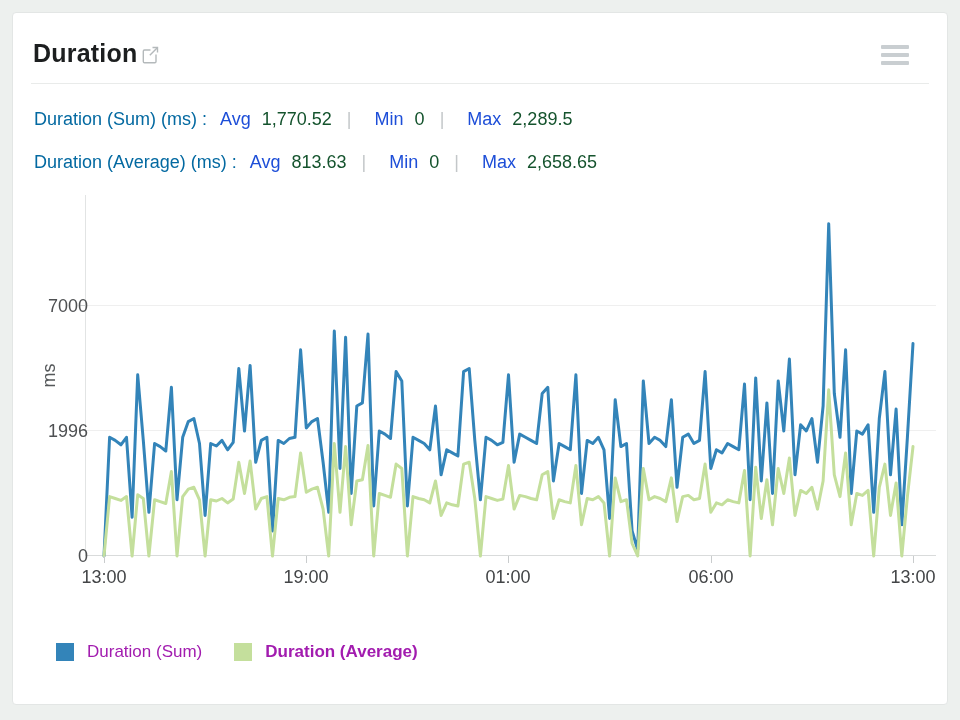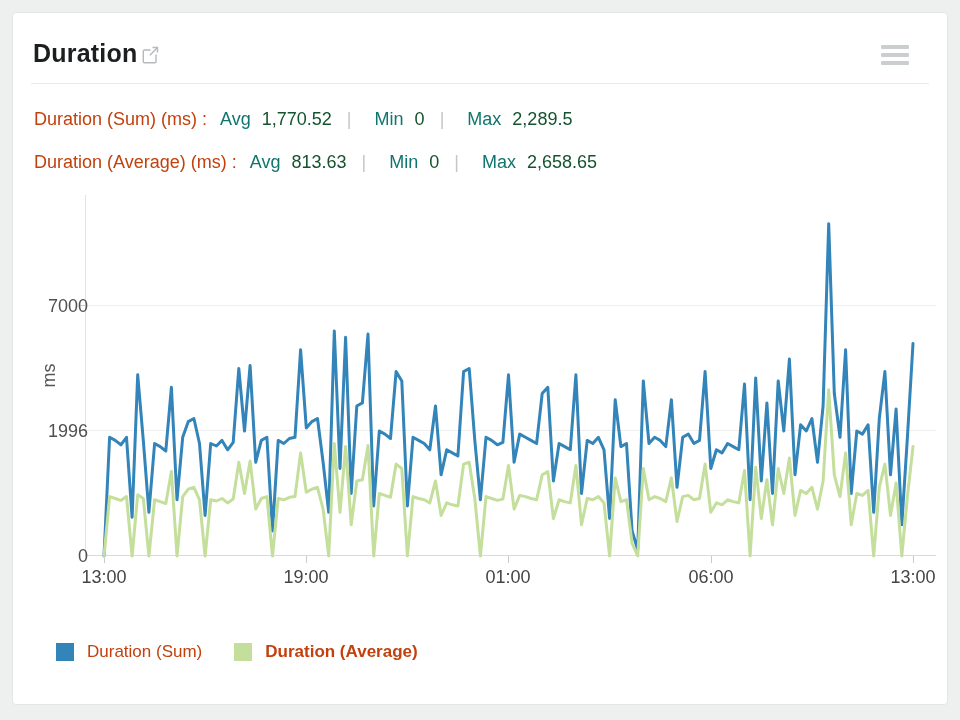--- a/index.html
+++ b/index.html
@@ -21,22 +21,22 @@
   .card-header { position: absolute; left: 0; top: 0; width: 100%; height: 70px; }
   .title-row { position: absolute; left: 20px; top: 26px; display: flex; align-items: center; gap: 3px; }
   .title { font-size: 25px; font-weight: 600; color: #1c1e1f; letter-spacing: 0.2px; }
   .open-icon { width: 20px; height: 20px; color: #b4b9bb; cursor: pointer; margin-top: 2px; }
   .menu-icon { position: absolute; right: 38px; top: 32px; width: 28px; cursor: pointer; }
   .menu-icon .bar { height: 4px; background: #c9ced1; border-radius: 1px; margin-bottom: 4px; }
   .divider { position: absolute; left: 18px; right: 18px; top: 70px; height: 1px; background: #e9ebea; }
   
   .stats { position: absolute; left: 21px; top: 96px; }
   .stat-line { font-size: 18px; color: #1d1f20; height: 26px; margin-bottom: 17px; white-space: nowrap; }
-  .stat-line .lbl { color: #c2410c; }
-  .stat-line .key { color: #0f766e; margin-left: 8px; }
+  .stat-line .lbl { color: #0369a1; }
+  .stat-line .key { color: #1d4ed8; margin-left: 8px; }
   .stat-line .val { color: #14532d; margin-left: 6px; }
   .stat-line .sep { color: #c3c7c9; margin: 0 10px; }
   
   .plot { position: absolute; left: 72px; top: 188px; width: 851px; height: 355px; }
   .axis-y { position: absolute; left: 0; top: -6px; bottom: 0; width: 1px; background: #e2e4e4; }
   .axis-x { position: absolute; left: 0; right: 0; bottom: 0; height: 1px; background: #d9dbdb; }
   .gridline { position: absolute; left: 1px; right: 0; height: 1px; background: #efefef; }
   .ytick-dash { position: absolute; width: 6px; height: 1px; background: #c9cccd; left: -6px; }
   .ylab {
     position: absolute; right: 859px; width: 60px; text-align: right;
@@ -53,21 +53,21 @@
   .xlab {
     position: absolute; top: 554px; width: 80px; text-align: center;
     font-size: 18px; font-weight: 500; color: #434547;
     transform: translateX(-50%);
   }
   
   .legend { position: absolute; left: 43px; top: 629px; display: flex; align-items: center; }
   .legend-item { display: flex; align-items: center; cursor: pointer; }
   .legend-item + .legend-item { margin-left: 32px; font-weight: bold; }
   .swatch { width: 18px; height: 18px; margin-right: 13px; }
-  .legend-text { font-size: 17px; color: #c2410c; }
+  .legend-text { font-size: 17px; color: #a21caf; }
 </style>
 </head>
 <body>
 
 <div class="card">
 
   <div class="card-header">
     <div class="title-row">
       <span class="title">Duration</span>
       <svg class="open-icon" viewBox="0 0 20 20" fill="none" stroke="currentColor" stroke-width="1.4">

